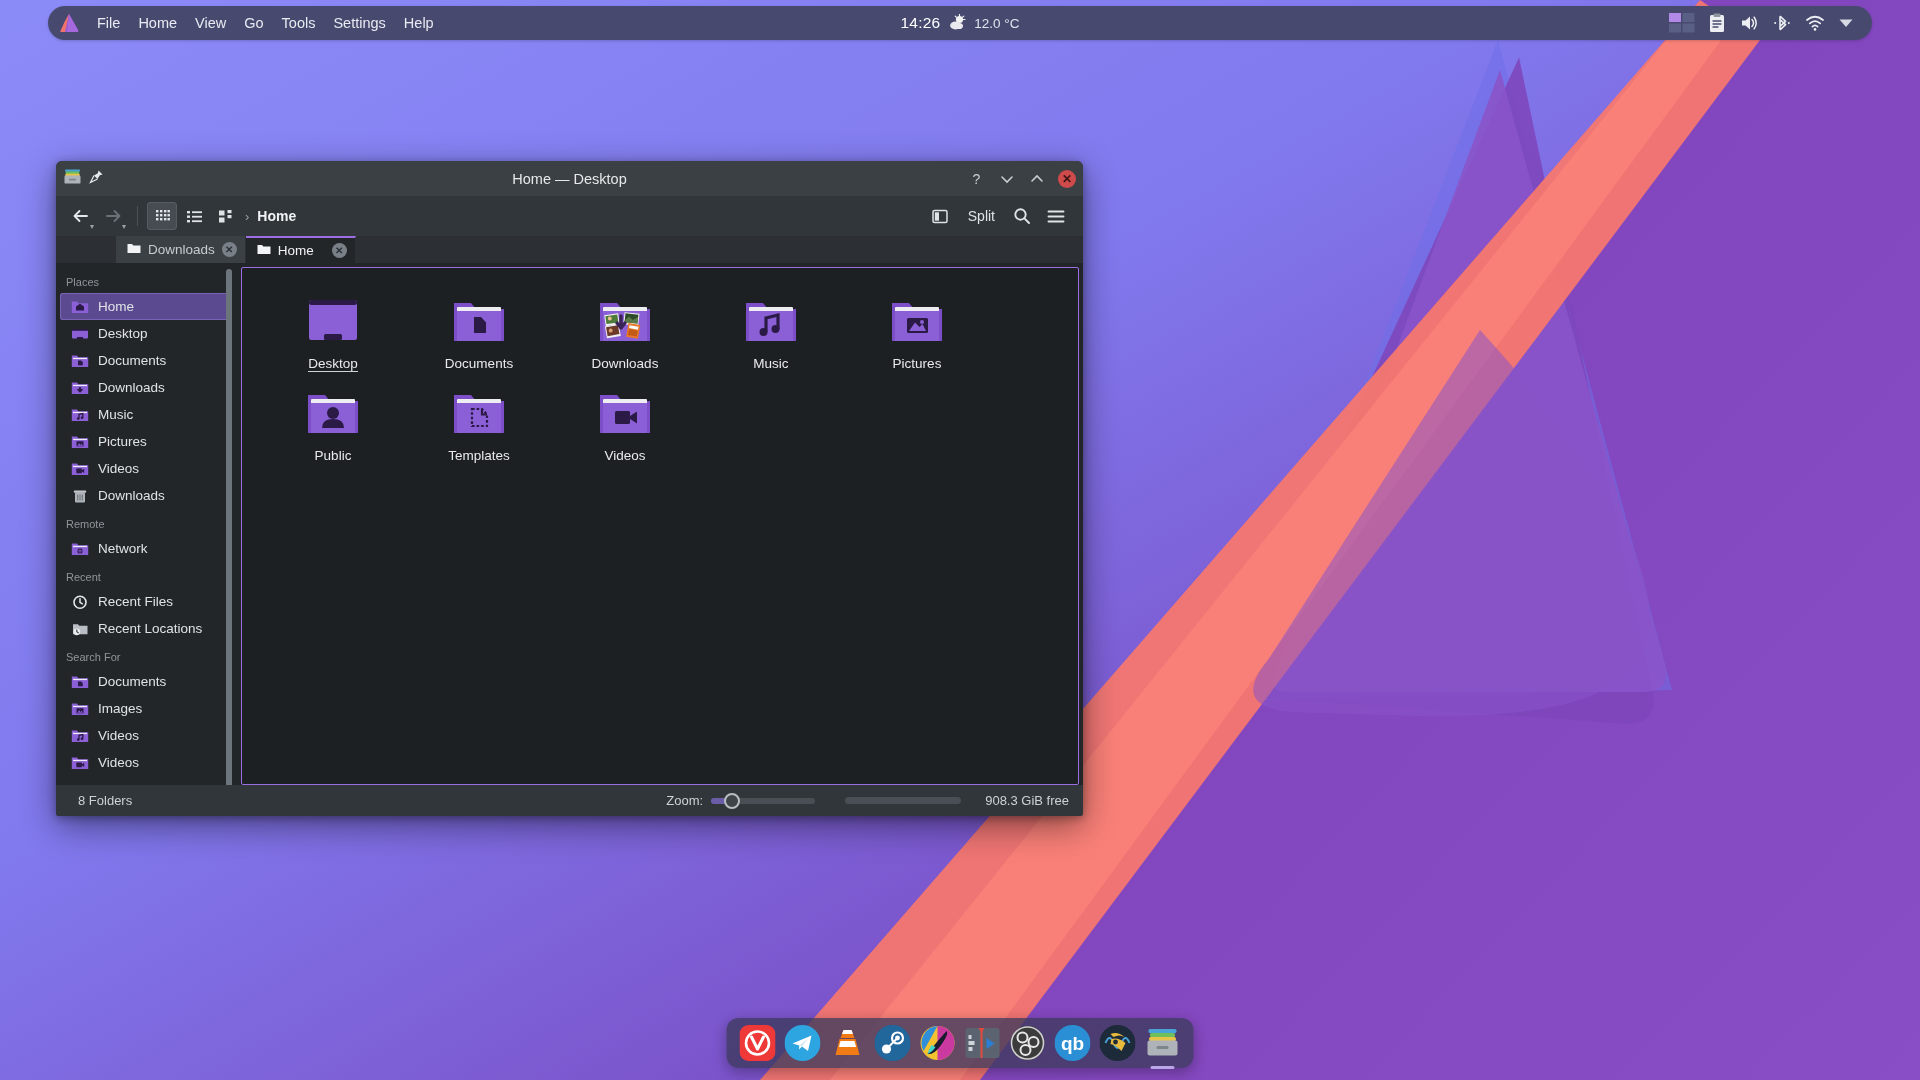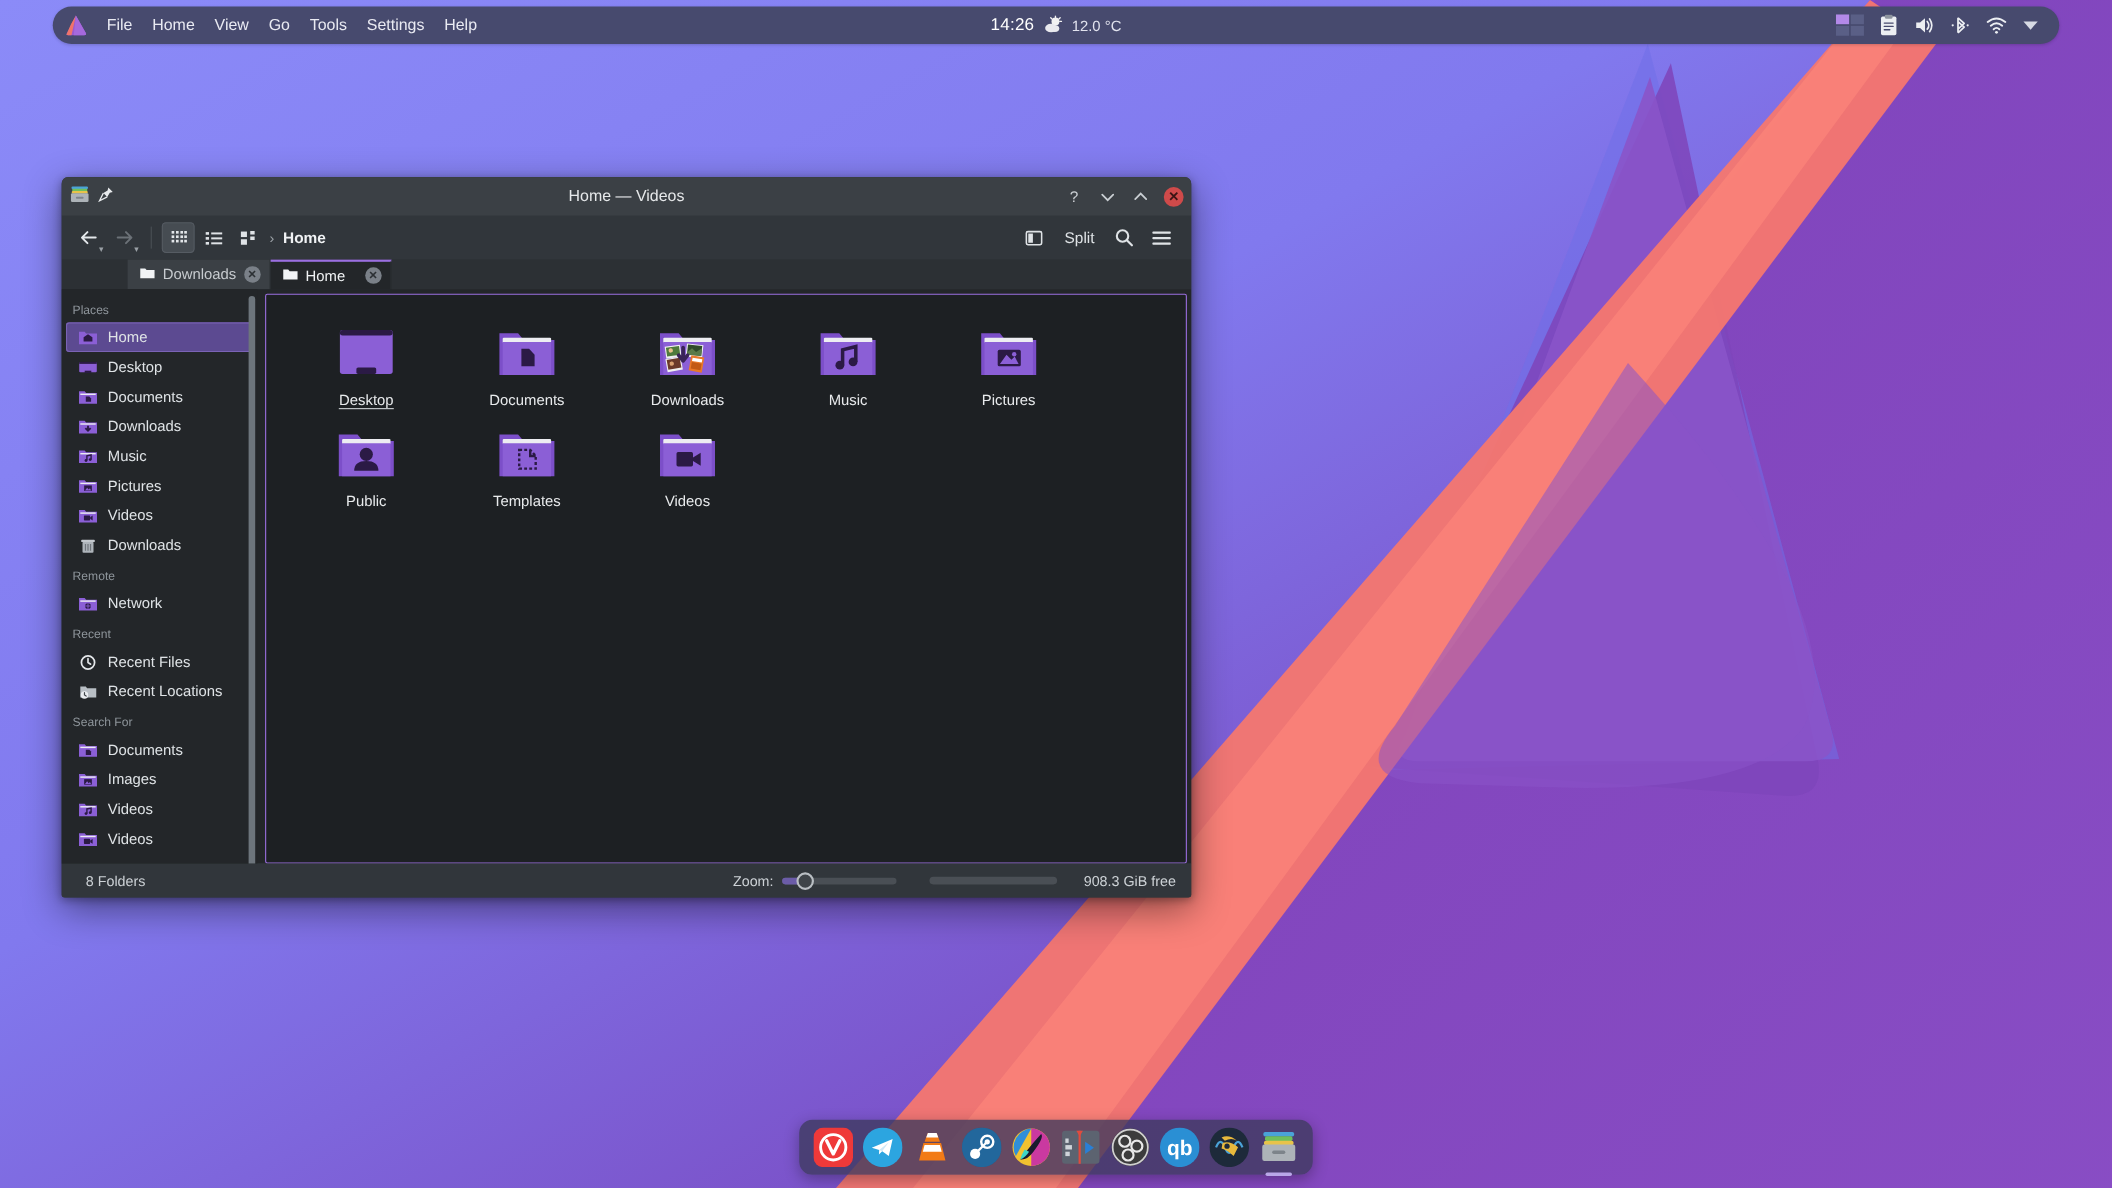--- a/index.html
+++ b/index.html
@@ -291,21 +291,21 @@
           <rect x="6" y="11.8" width="7" height="1.8" rx="0.9" fill="#7d848a"></rect>
         </svg>
       </span>
       <span>
         <svg width="15" height="15" viewBox="0 0 15 15">
           <path d="M9.5 1.5 L13.5 5.5 L10.8 6.2 L8.5 10 L5 6.5 L8.8 4.2 Z" fill="#e7eaec"></path>
           <path d="M5 6.5 L1.5 13.5 L8.5 10" fill="none" stroke="#e7eaec" stroke-width="1.2"></path>
         </svg>
       </span>
     </div>
-    <div id="title-text">Home — Videos</div>
+    <div id="title-text">Home — Desktop</div>
     <div id="title-right">
       <span class="tbtn">?</span>
       <span class="tbtn">
         <svg width="14" height="10" viewBox="0 0 14 10">
             <path d="M2 3 L7 8 L12 3" stroke="#c9ced2" stroke-width="1.6" fill="none" stroke-linecap="round"></path>
           </svg>
       </span>
       <span class="tbtn">
         <svg width="14" height="10" viewBox="0 0 14 10">
             <path d="M2 7 L7 2 L12 7" stroke="#c9ced2" stroke-width="1.6" fill="none" stroke-linecap="round"></path>

